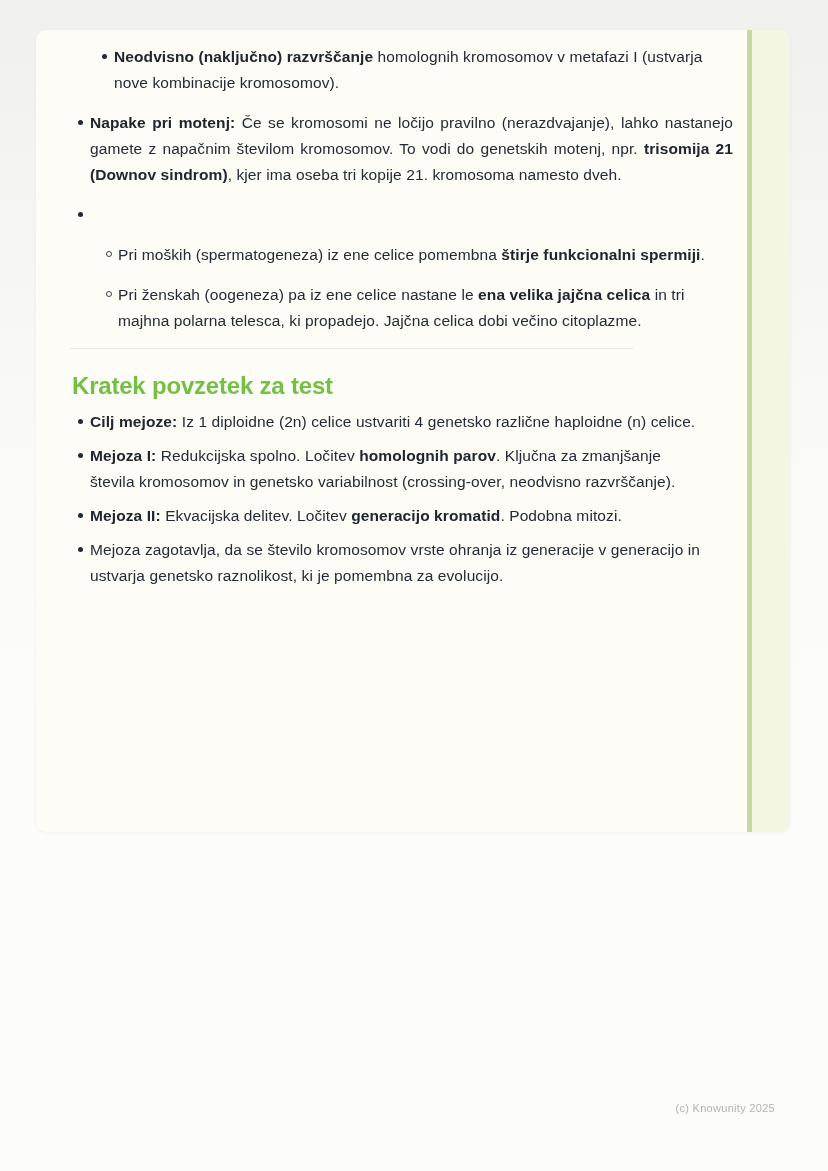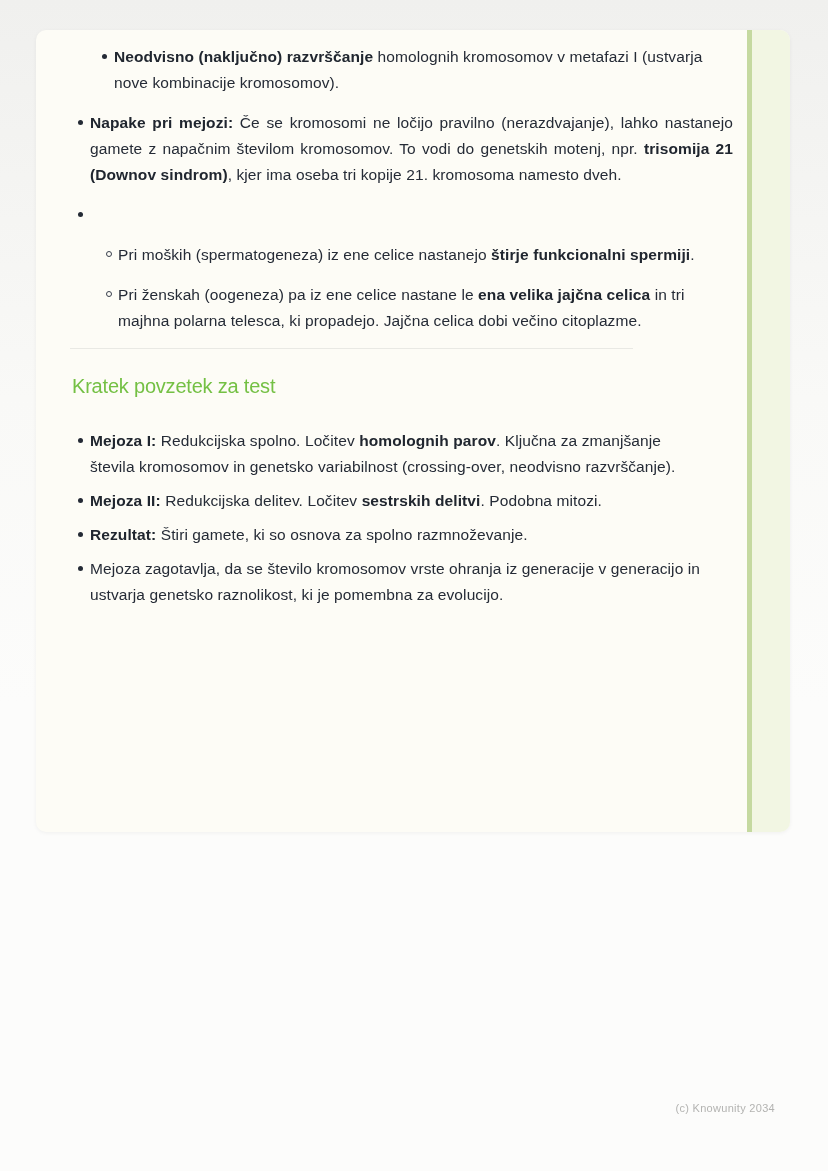--- a/index.html
+++ b/index.html
@@ -73,25 +73,25 @@
   }
   .li-text strong { font-weight: 700; color: #20262f; }
   hr.divider {
     border: none;
     height: 1px;
     background: #e9e9e4;
     width: 563px;
     margin: 12px 0 22px -8px;
   }
   h2.section-heading {
-    font-size: 20px;
+    font-size: 24px;
     line-height: 30px;
-    font-weight: 400;
+    font-weight: 700;
     letter-spacing: -0.2px;
-    margin: 0 0 27px -6px;
+    margin: 0 0 8px -6px;
   }
   .footer-credit {
     position: absolute;
     top: 1102px;
     right: 53px;
     font-size: 11px;
     color: #b3b3b1;
     letter-spacing: 0.3px;
   }
 </style>
@@ -102,50 +102,50 @@
   <div class="side-band"></div>
   <div class="side-stripe"></div>
   <div class="content">
     <div class="list intro">
         <div class="li lvl2">
           <span class="bullet disc"></span>
           <p class="li-text"><strong>Neodvisno (naključno) razvrščanje</strong><span> homolognih kromosomov v metafazi I (ustvarja nove kombinacije kromosomov).</span></p>
         </div>
         <div class="li">
           <span class="bullet disc"></span>
-          <p class="li-text just"><strong>Napake pri mejozi:</strong><span> Če se kromosomi ne ločijo pravilno (nerazdvajanje), lahko nastanejo gamete z napačnim številom kromosomov. To vodi do genetskih motenj, npr. </span><strong>trisomija 21 (Downov sindrom)</strong><span>, kjer ima oseba tri kopije 21. kromosoma namesto dveh.</span></p>
+          <p class="li-text just"><strong>Napake pri motenj:</strong><span> Če se kromosomi ne ločijo pravilno (nerazdvajanje), lahko nastanejo gamete z napačnim številom kromosomov. To vodi do genetskih motenj, npr. </span><strong>trisomija 21 (Downov sindrom)</strong><span>, kjer ima oseba tri kopije 21. kromosoma namesto dveh.</span></p>
         </div>
         <div class="li">
           <span class="bullet disc"></span>
         </div>
         <div class="li lvl2 circ">
           <span class="bullet circle"></span>
-          <p class="li-text"><span>Pri moških (spermatogeneza) iz ene celice nastanejo </span><strong>štirje funkcionalni spermiji</strong><span>.</span></p>
+          <p class="li-text"><span>Pri moških (spermatogeneza) iz ene celice pomembna </span><strong>štirje funkcionalni spermiji</strong><span>.</span></p>
         </div>
         <div class="li lvl2 circ">
           <span class="bullet circle"></span>
           <p class="li-text"><span>Pri ženskah (oogeneza) pa iz ene celice nastane le </span><strong>ena velika jajčna celica</strong><span> in tri majhna polarna telesca, ki propadejo. Jajčna celica dobi večino citoplazme.</span></p>
         </div>
       </div>
     <hr class="divider">
     <h2 class="section-heading" style="color: rgb(116, 192, 68);">Kratek povzetek za test</h2>
     <div class="list summary">
         <div class="li">
           <span class="bullet disc"></span>
+          <p class="li-text"><strong>Cilj mejoze:</strong><span> Iz 1 diploidne (2n) celice ustvariti 4 genetsko različne haploidne (n) celice.</span></p>
+        </div>
+        <div class="li">
+          <span class="bullet disc"></span>
           <p class="li-text"><strong>Mejoza I:</strong><span> Redukcijska spolno. Ločitev </span><strong>homolognih parov</strong><span>. Ključna za zmanjšanje števila kromosomov in genetsko variabilnost (crossing-over, neodvisno razvrščanje).</span></p>
         </div>
         <div class="li">
           <span class="bullet disc"></span>
-          <p class="li-text"><strong>Mejoza II:</strong><span> Redukcijska delitev. Ločitev </span><strong>sestrskih delitvi</strong><span>. Podobna mitozi.</span></p>
-        </div>
-        <div class="li">
-          <span class="bullet disc"></span>
-          <p class="li-text"><strong>Rezultat:</strong><span> Štiri gamete, ki so osnova za spolno razmnoževanje.</span></p>
+          <p class="li-text"><strong>Mejoza II:</strong><span> Ekvacijska delitev. Ločitev </span><strong>generacijo kromatid</strong><span>. Podobna mitozi.</span></p>
         </div>
         <div class="li">
           <span class="bullet disc"></span>
           <p class="li-text"><span>Mejoza zagotavlja, da se število kromosomov vrste ohranja iz generacije v generacijo in ustvarja genetsko raznolikost, ki je pomembna za evolucijo.</span></p>
         </div>
       </div>
   </div>
 </div>
 
-<div class="footer-credit">(c) Knowunity 2034</div>
+<div class="footer-credit">(c) Knowunity 2025</div>
 
 </body></html>

